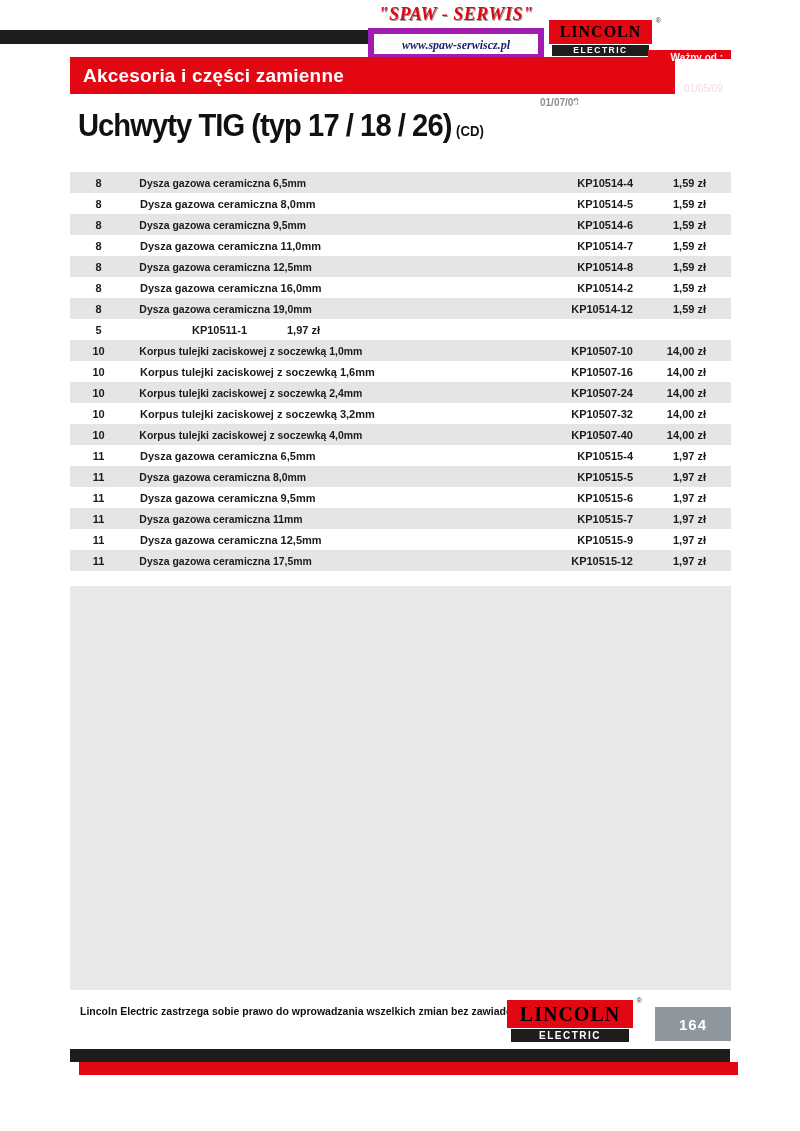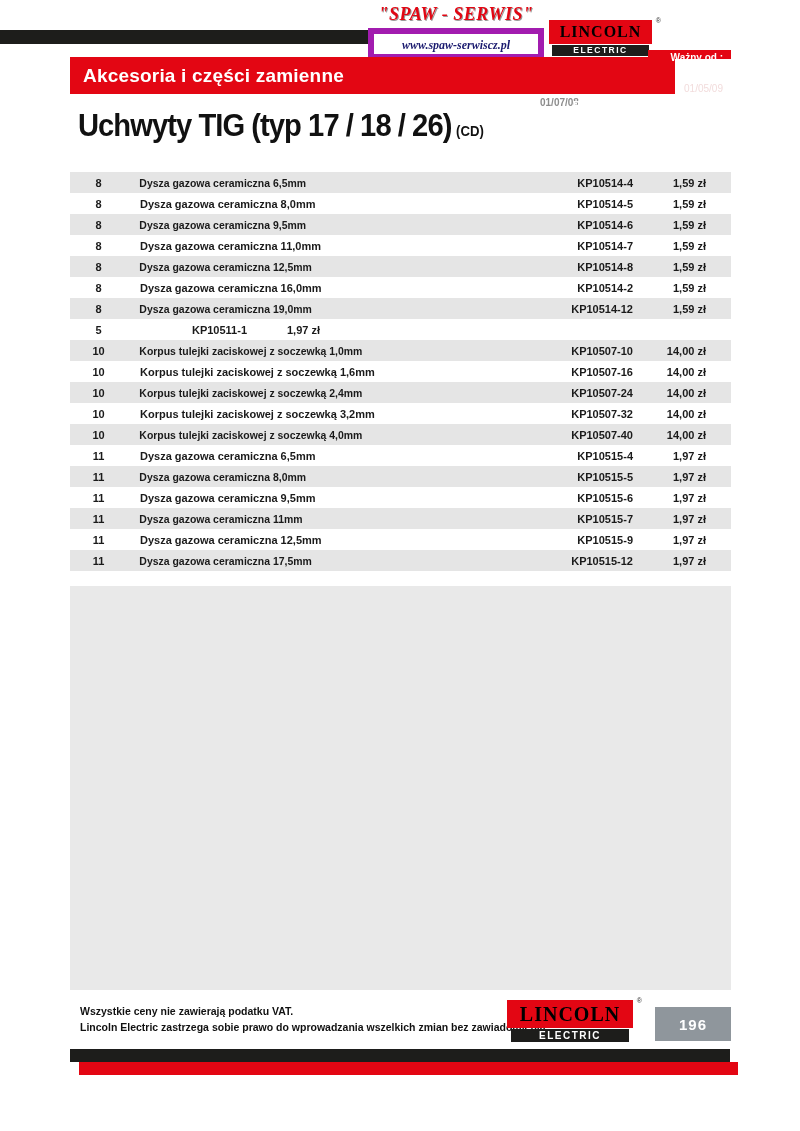--- a/index.html
+++ b/index.html
@@ -199,28 +199,27 @@
         <div class="cell pos">11</div>
         <div class="cell desc">Dysza gazowa ceramiczna 17,5mm</div>
         <div class="cell code">KP10515-12</div>
         <div class="cell price">1,97 zł</div>
       </div>
     </div>
 
   <div class="image-placeholder"></div>
 
   <div class="footer-notes">
-    <div>Wszystkie ceny nie zawierają podatku VAT.</div>
     <div>Lincoln Electric zastrzega sobie prawo do wprowadzania wszelkich zmian bez zawiadomienia.</div>
   </div>
 
   <div class="lincoln lincoln-bottom">
     <div class="lincoln-red">LINCOLN</div>
     <div class="lincoln-reg">®</div>
     <div class="lincoln-black">ELECTRIC</div>
   </div>
 
-  <div class="page-number">196</div>
+  <div class="page-number">164</div>
 
   <div class="bottom-black"></div>
   <div class="bottom-red"></div>
 
 </div>
 
 </body></html>

